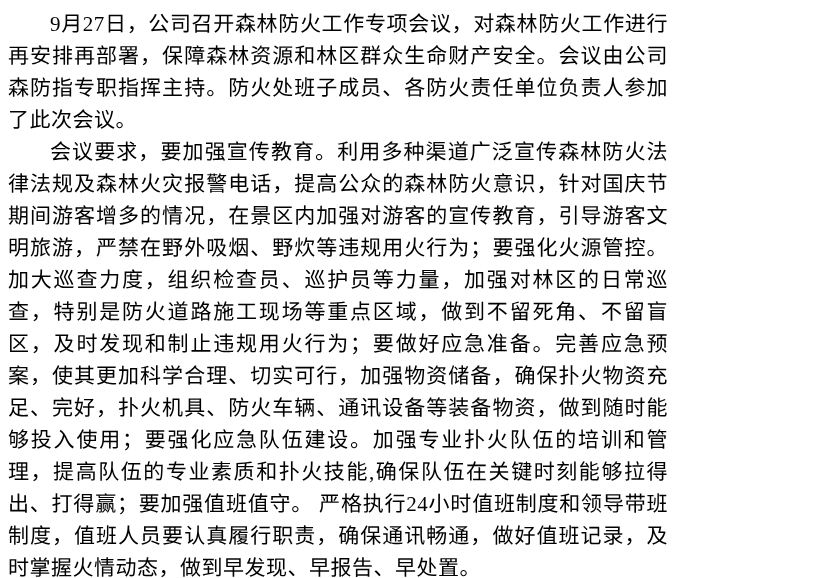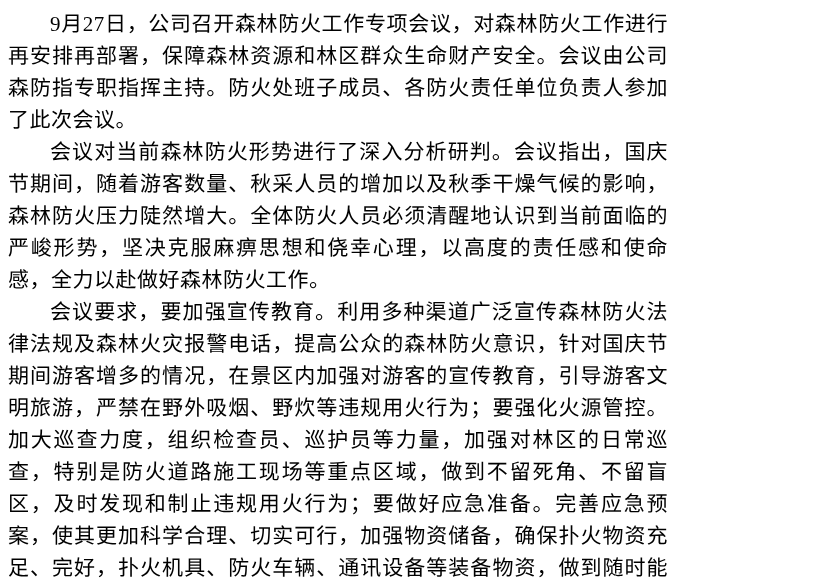--- a/index.html
+++ b/index.html
@@ -30,15 +30,14 @@
     padding: 0;
     text-indent: 2em;
     text-align: justify;
   }
 </style>
 </head>
 <body>
 
 <div class="document-page">
   <p>9月27日，公司召开森林防火工作专项会议，对森林防火工作进行再安排再部署，保障森林资源和林区群众生命财产安全。会议由公司森防指专职指挥主持。防火处班子成员、各防火责任单位负责人参加了此次会议。</p>
-  <p>会议对当前森林防火形势进行了深入分析研判。会议指出，国庆节期间，随着游客数量、秋采人员的增加以及秋季干燥气候的影响，森林防火压力陡然增大。全体防火人员必须清醒地认识到当前面临的严峻形势，坚决克服麻痹思想和侥幸心理，以高度的责任感和使命感，全力以赴做好森林防火工作。</p>
   <p>会议要求，要加强宣传教育。利用多种渠道广泛宣传森林防火法律法规及森林火灾报警电话，提高公众的森林防火意识，针对国庆节期间游客增多的情况，在景区内加强对游客的宣传教育，引导游客文明旅游，严禁在野外吸烟、野炊等违规用火行为；要强化火源管控。加大巡查力度，组织检查员、巡护员等力量，加强对林区的日常巡查，特别是防火道路施工现场等重点区域，做到不留死角、不留盲区，及时发现和制止违规用火行为；要做好应急准备。完善应急预案，使其更加科学合理、切实可行，加强物资储备，确保扑火物资充足、完好，扑火机具、防火车辆、通讯设备等装备物资，做到随时能够投入使用；要强化应急队伍建设。加强专业扑火队伍的培训和管理，提高队伍的专业素质和扑火技能,确保队伍在关键时刻能够拉得出、打得赢；要加强值班值守。 严格执行24小时值班制度和领导带班制度，值班人员要认真履行职责，确保通讯畅通，做好值班记录，及时掌握火情动态，做到早发现、早报告、早处置。</p>
 </div>
 
 </body></html>

